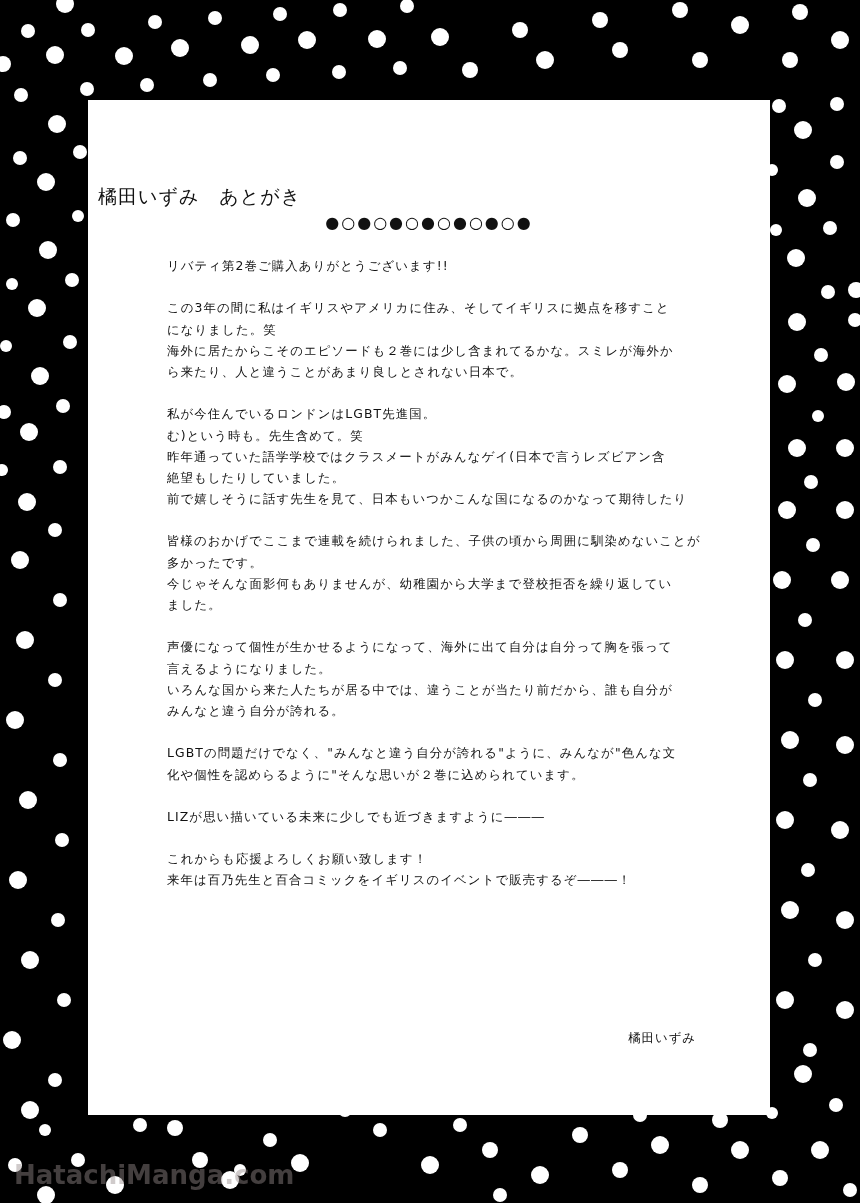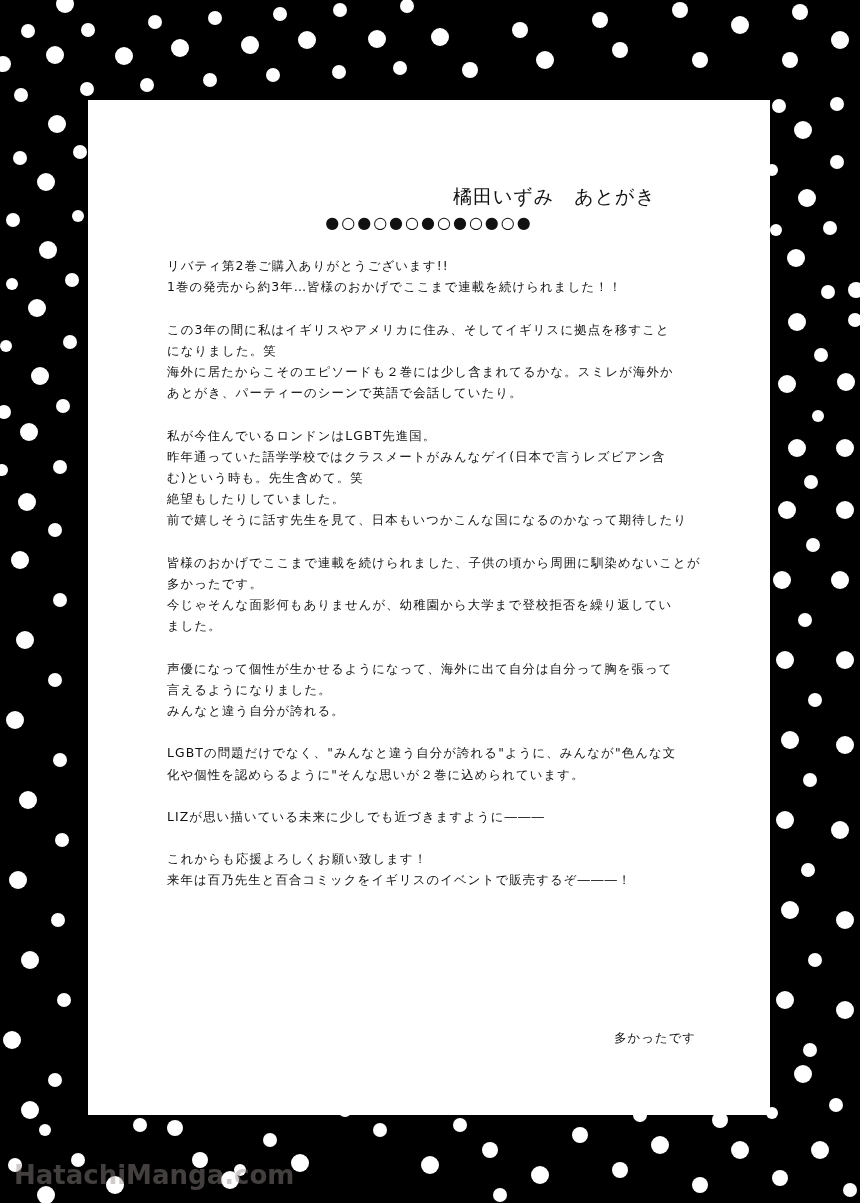--- a/index.html
+++ b/index.html
@@ -1,21 +1,21 @@
 <!DOCTYPE html>
 <html><head>
 <meta charset="utf-8">
 <style>
   html,body{margin:0;padding:0;}
   body{width:860px;height:1203px;background:#000;position:relative;overflow:hidden;
        font-family:"DejaVu Sans","Liberation Sans",sans-serif;}
   #dots{position:absolute;left:0;top:0;width:860px;height:1203px;}
   .dot{position:absolute;background:#fff;border-radius:50%;}
   .panel{position:absolute;left:88px;top:100px;width:682px;height:1015px;background:#fff;}
-  .title{position:absolute;left:16px;width:552px;top:84px;text-align:right;font-size:19px;color:#111;letter-spacing:1px;}
+  .title{position:absolute;left:10px;width:552px;top:84px;text-align:left;font-size:19px;color:#111;letter-spacing:1px;}
   .deco{position:absolute;left:0;width:682px;top:113px;text-align:center;font-size:16px;color:#111;letter-spacing:2px;}
   .body{position:absolute;left:79px;top:155px;width:560px;font-size:12.4px;line-height:21.2px;color:#111;letter-spacing:1.1px;}
   .line{white-space:nowrap;height:21.2px;}
   .gap{height:21.2px;}
   .sig{position:absolute;right:74px;top:930px;font-size:12.4px;color:#111;letter-spacing:1px;}
   .wm{position:absolute;left:14px;top:1160px;font-size:26px;font-weight:bold;color:rgba(150,140,140,0.45);letter-spacing:0px;}
 </style>
 </head>
 <body>
 
@@ -162,46 +162,46 @@
     <div class="dot" style="left: 493px; top: 1188px; width: 14px; height: 14px;"></div>
     <div class="dot" style="left: 633px; top: 1108px; width: 14px; height: 14px;"></div>
     <div class="dot" style="left: 712px; top: 1112px; width: 16px; height: 16px;"></div>
   </div>
 
 <div class="panel">
   <div class="title">橘田いずみ　あとがき</div>
   <div class="deco">●○●○●○●○●○●○●</div>
   <div class="body" id="body">
       <div class="line">リバティ第2巻ご購入ありがとうございます!!</div>
-      <div class="line">1巻の発売から約3年…皆様のおかげでここまで連載を続けられました！！</div>
       <div class="gap"></div>
       <div class="line">この3年の間に私はイギリスやアメリカに住み、そしてイギリスに拠点を移すこと</div>
       <div class="line">になりました。笑</div>
       <div class="line">海外に居たからこそのエピソードも２巻には少し含まれてるかな。スミレが海外か</div>
-      <div class="line">あとがき、パーティーのシーンで英語で会話していたり。</div>
+      <div class="line">ら来たり、人と違うことがあまり良しとされない日本で。</div>
       <div class="gap"></div>
       <div class="line">私が今住んでいるロンドンはLGBT先進国。</div>
+      <div class="line">む)という時も。先生含めて。笑</div>
       <div class="line">昨年通っていた語学学校ではクラスメートがみんなゲイ(日本で言うレズビアン含</div>
-      <div class="line">む)という時も。先生含めて。笑</div>
       <div class="line">絶望もしたりしていました。</div>
       <div class="line">前で嬉しそうに話す先生を見て、日本もいつかこんな国になるのかなって期待したり</div>
       <div class="gap"></div>
       <div class="line">皆様のおかげでここまで連載を続けられました、子供の頃から周囲に馴染めないことが</div>
       <div class="line">多かったです。</div>
       <div class="line">今じゃそんな面影何もありませんが、幼稚園から大学まで登校拒否を繰り返してい</div>
       <div class="line">ました。</div>
       <div class="gap"></div>
       <div class="line">声優になって個性が生かせるようになって、海外に出て自分は自分って胸を張って</div>
       <div class="line">言えるようになりました。</div>
+      <div class="line">いろんな国から来た人たちが居る中では、違うことが当たり前だから、誰も自分が</div>
       <div class="line">みんなと違う自分が誇れる。</div>
       <div class="gap"></div>
       <div class="line">LGBTの問題だけでなく、"みんなと違う自分が誇れる"ように、みんなが"色んな文</div>
       <div class="line">化や個性を認めらるように"そんな思いが２巻に込められています。</div>
       <div class="gap"></div>
       <div class="line">LIZが思い描いている未来に少しでも近づきますように―――</div>
       <div class="gap"></div>
       <div class="line">これからも応援よろしくお願い致します！</div>
       <div class="line">来年は百乃先生と百合コミックをイギリスのイベントで販売するぞ―――！</div>
     </div>
-  <div class="sig">多かったです</div>
+  <div class="sig">橘田いずみ</div>
 </div>
 
 <div class="wm">HatachiManga.com</div>
 
 </body></html>

